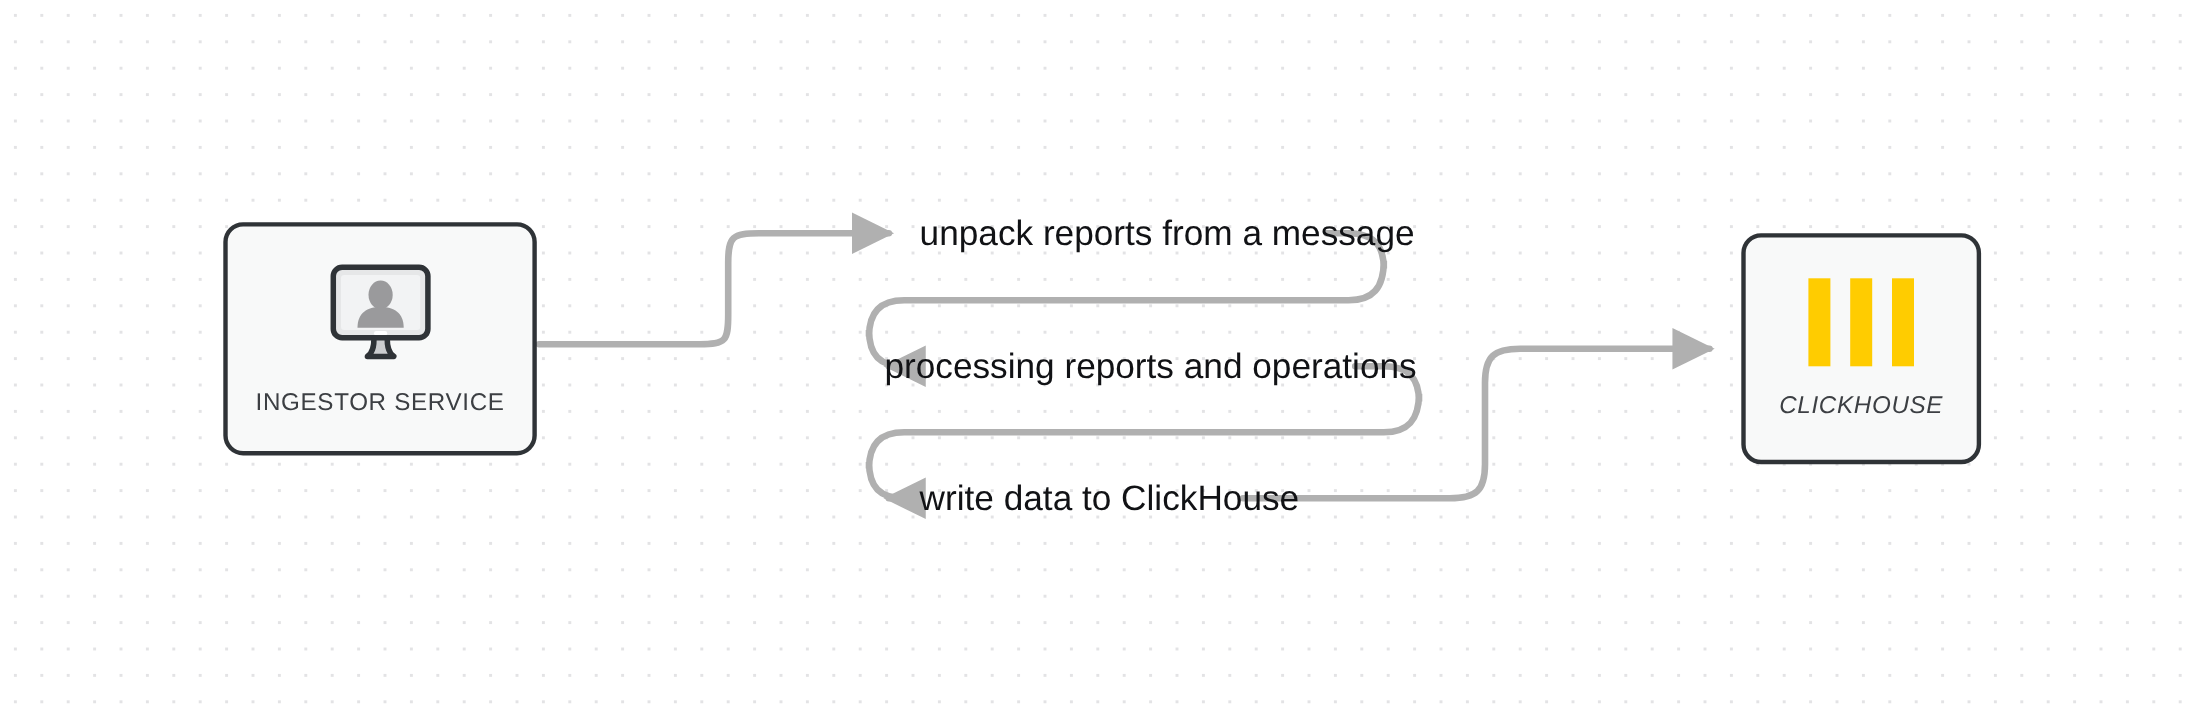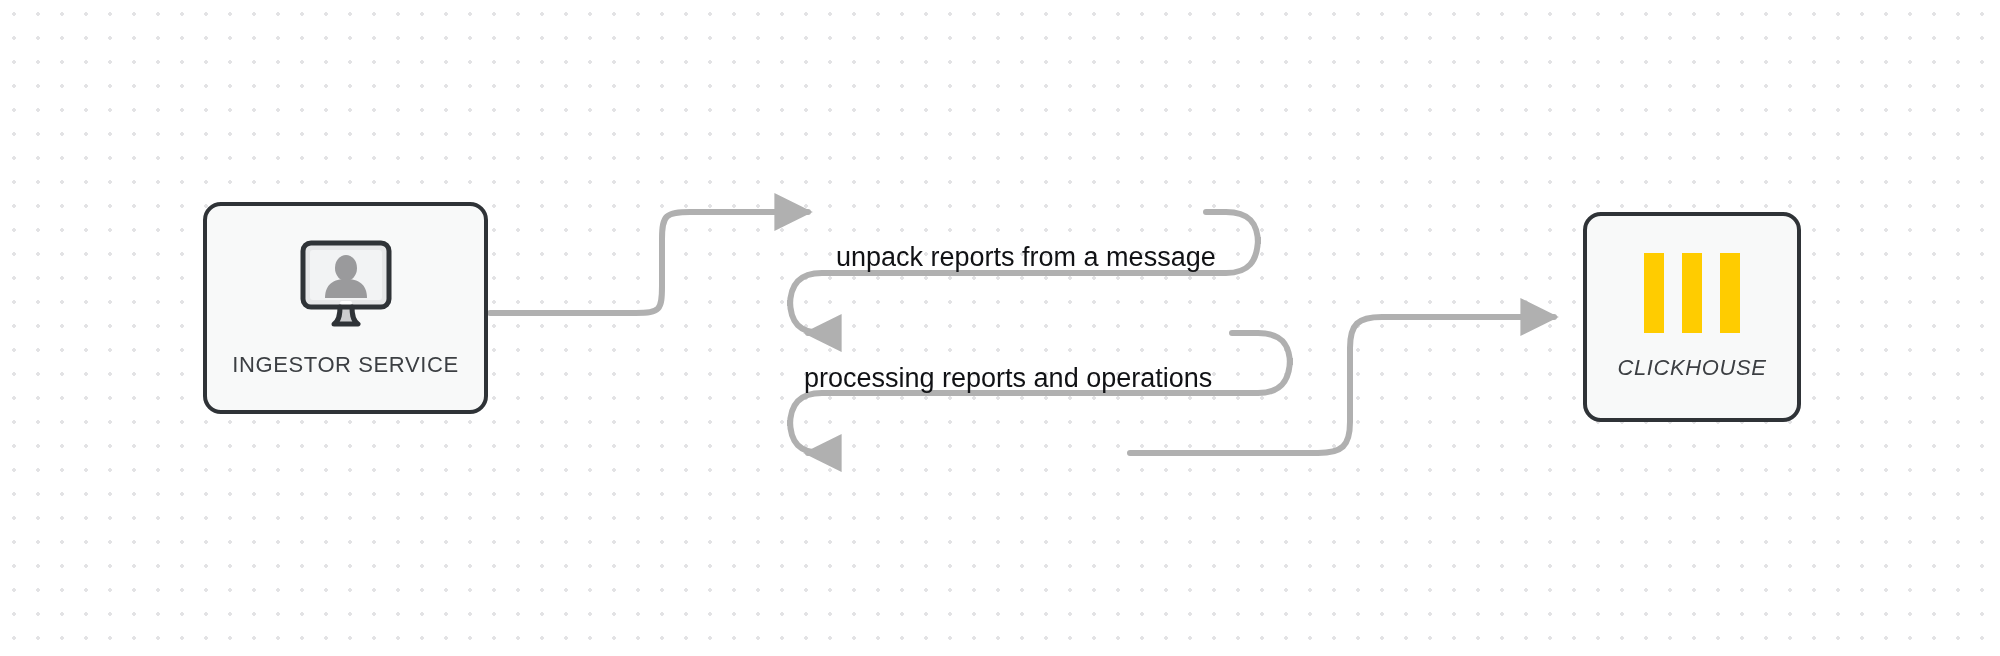--- a/index.html
+++ b/index.html
@@ -64,26 +64,25 @@
     display: flex;
     gap: 18px;
     align-items: flex-end;
   }
   .ch-bar {
     width: 20px;
     height: 80px;
   }
   .edge-label {
     position: absolute;
-    font-size: 27px;
+    font-size: 32px;
     color: #111215;
     white-space: nowrap;
     background: transparent;
     line-height: 1;
-    margin-top: 48px;
   }
   #label-1 { left: 836px; top: 196px; }
   #label-2 { left: 804px; top: 317px; }
   #label-3 { left: 836px; top: 437px; }
 </style>
 </head>
 <body>
 
 <div id="canvas">
 
@@ -130,14 +129,15 @@
     <div class="ch-logo">
       <div class="ch-bar" style="background:#ffcc00"></div>
       <div class="ch-bar" style="background:#ffcc00"></div>
       <div class="ch-bar" style="background:#ffcc00"></div>
     </div>
     <div class="node-label">CLICKHOUSE</div>
   </div>
 
   <div class="edge-label" id="label-1">unpack reports from a message</div>
   <div class="edge-label" id="label-2">processing reports and operations</div>
+  <div class="edge-label" id="label-3">write data to ClickHouse</div>
 
 </div>
 
 </body></html>

